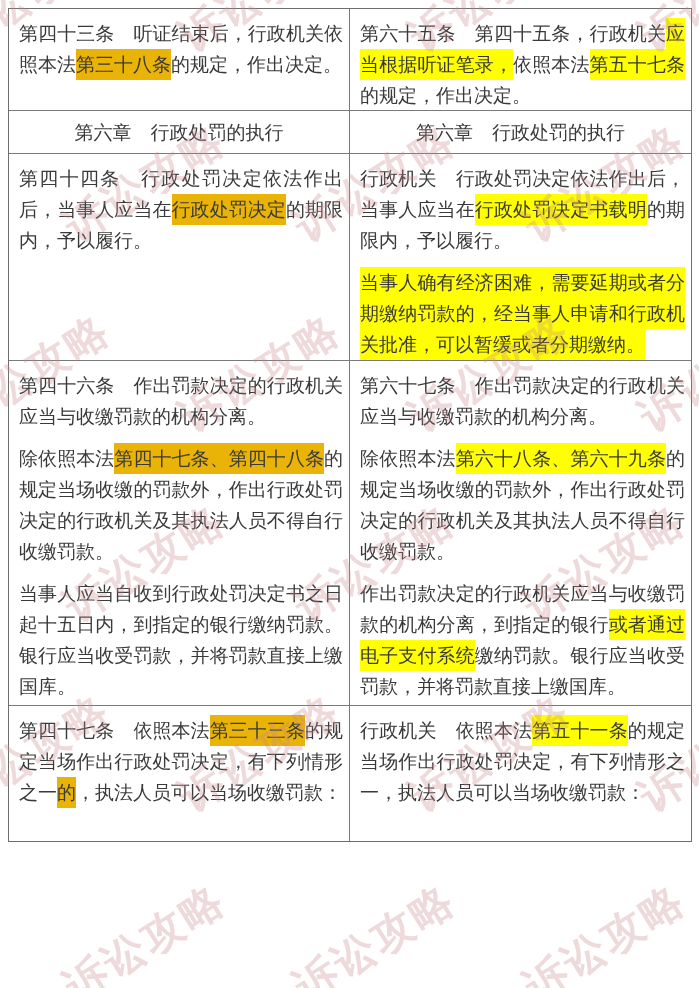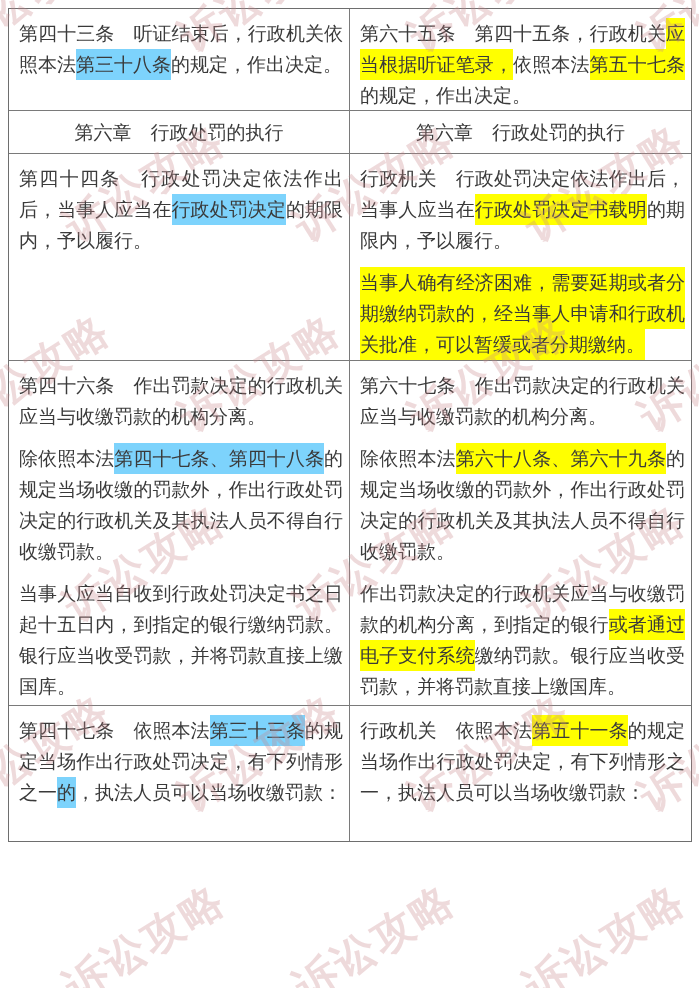--- a/index.html
+++ b/index.html
@@ -49,21 +49,21 @@
   .chapter{
     display:flex;
     align-items:center;
     justify-content:center;
     font-weight:normal;
     padding:0 6px;
     text-align:center;
   }
 
   .hl{padding:5px 0;}
-  .hl-gray{background:#7dd3fc;}
+  .hl-gray{background:#eab308;}
   .hl-yellow{background:#ffff00;}
 
   
   .watermark-layer{
     position:absolute;
     left:0;top:0;width:699px;height:988px;
     pointer-events:none;
     z-index:5;
     overflow:hidden;
   }

